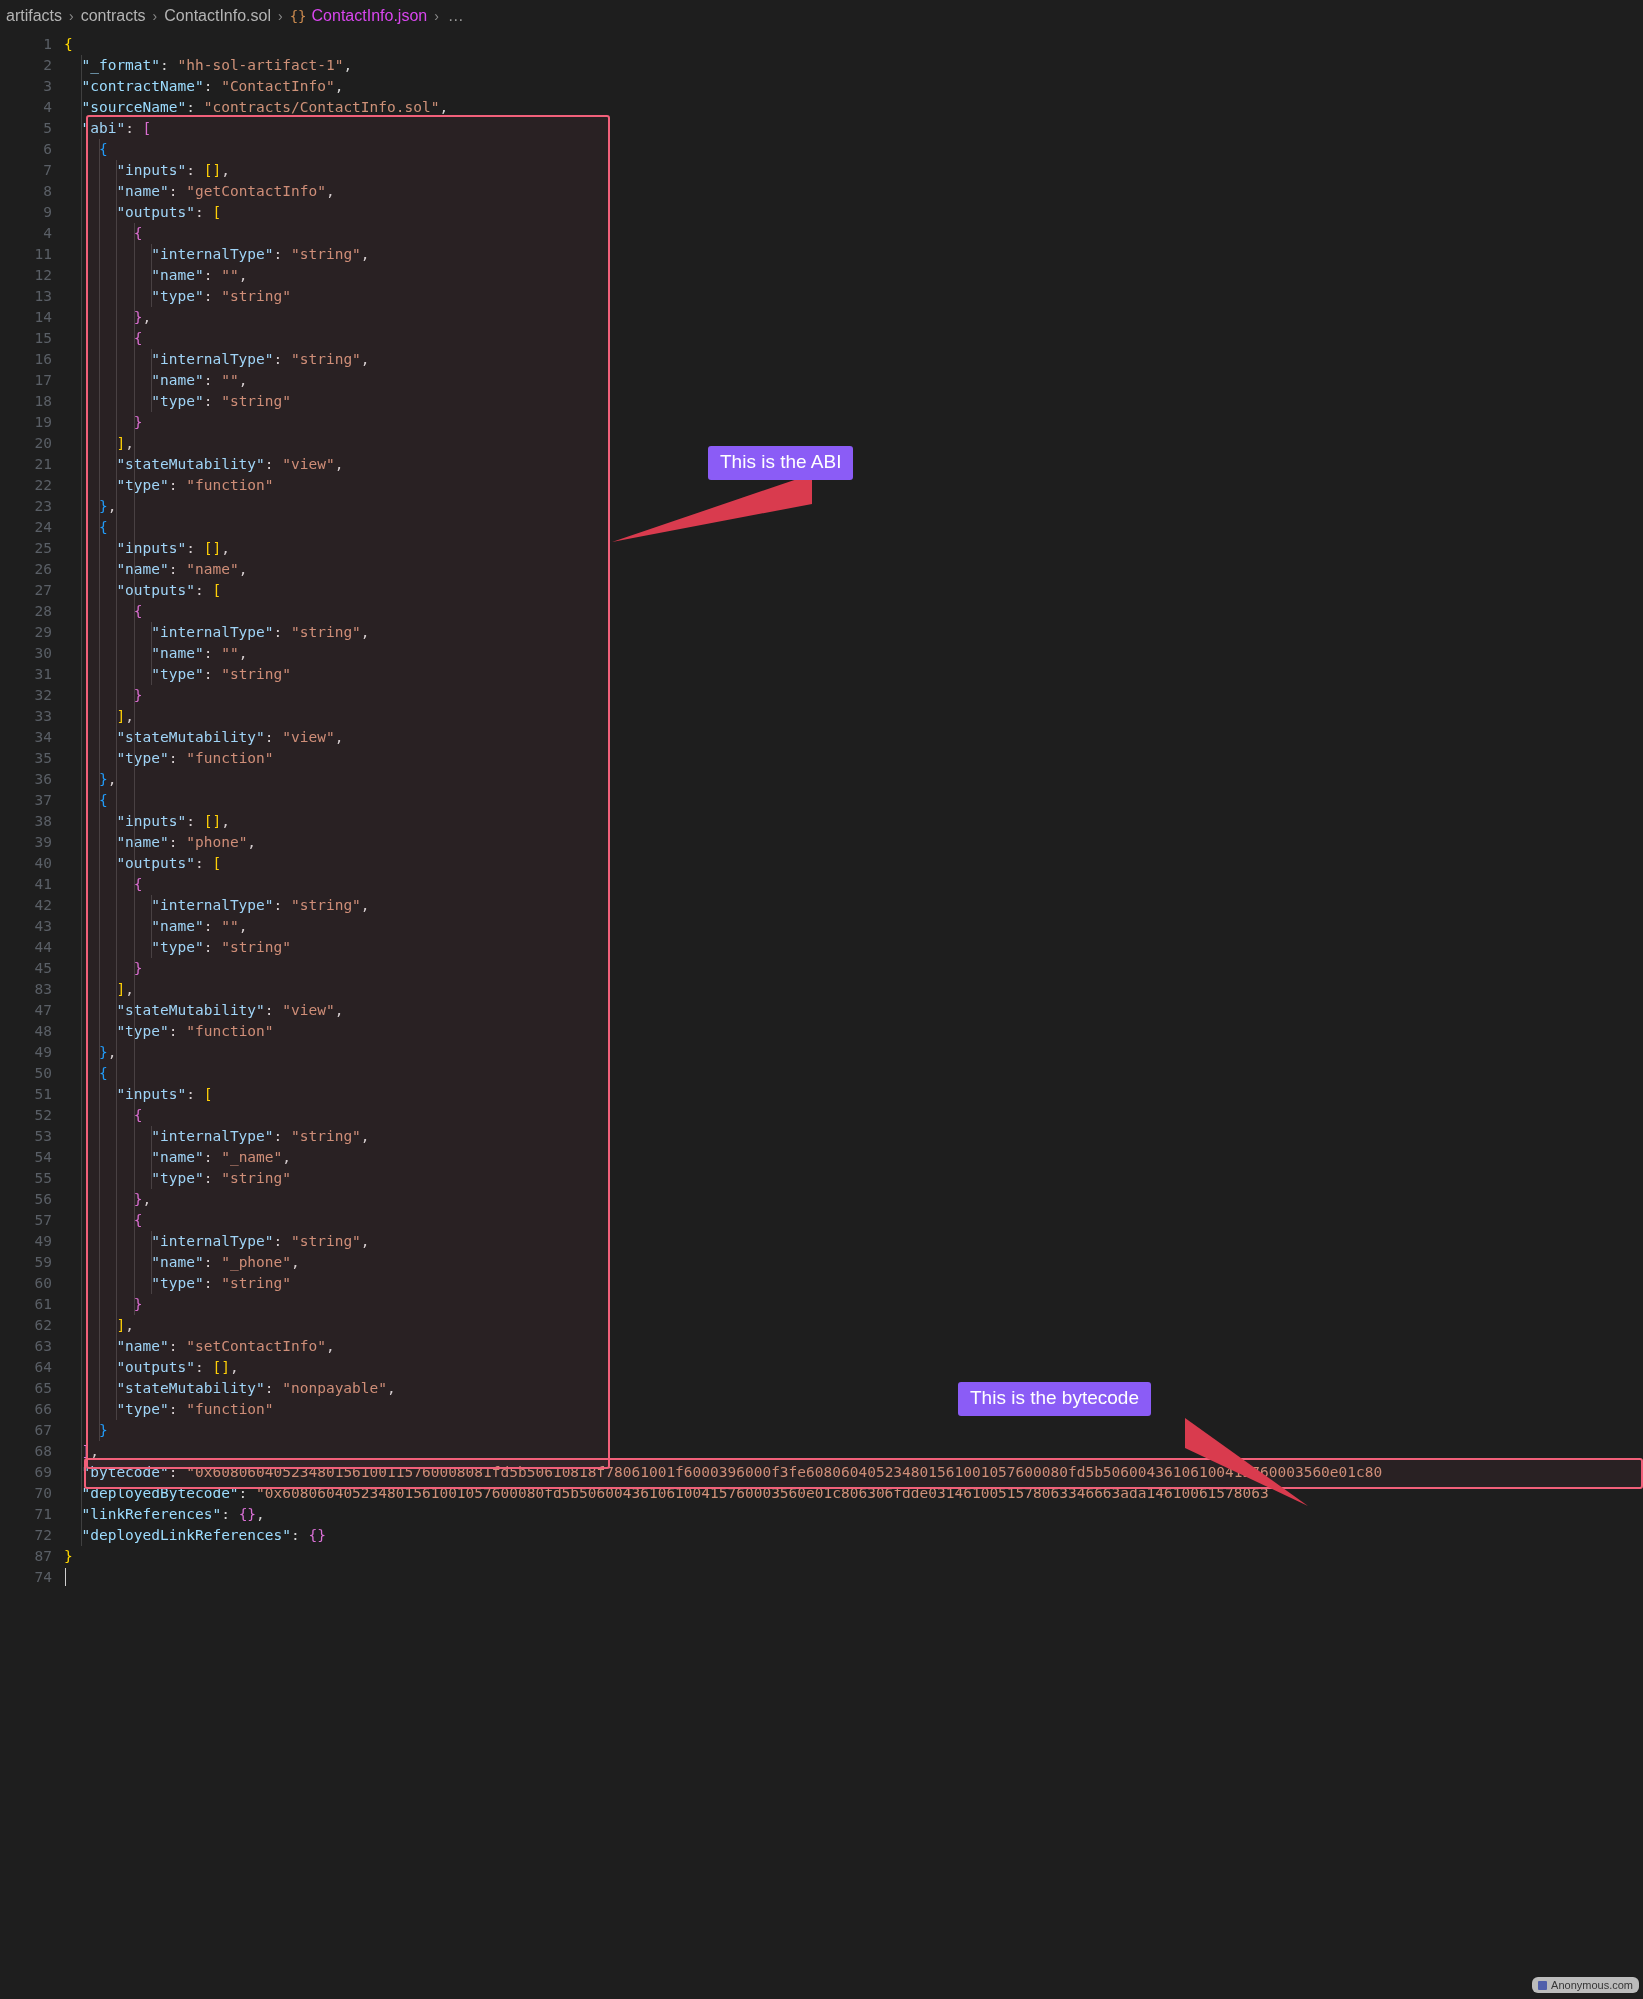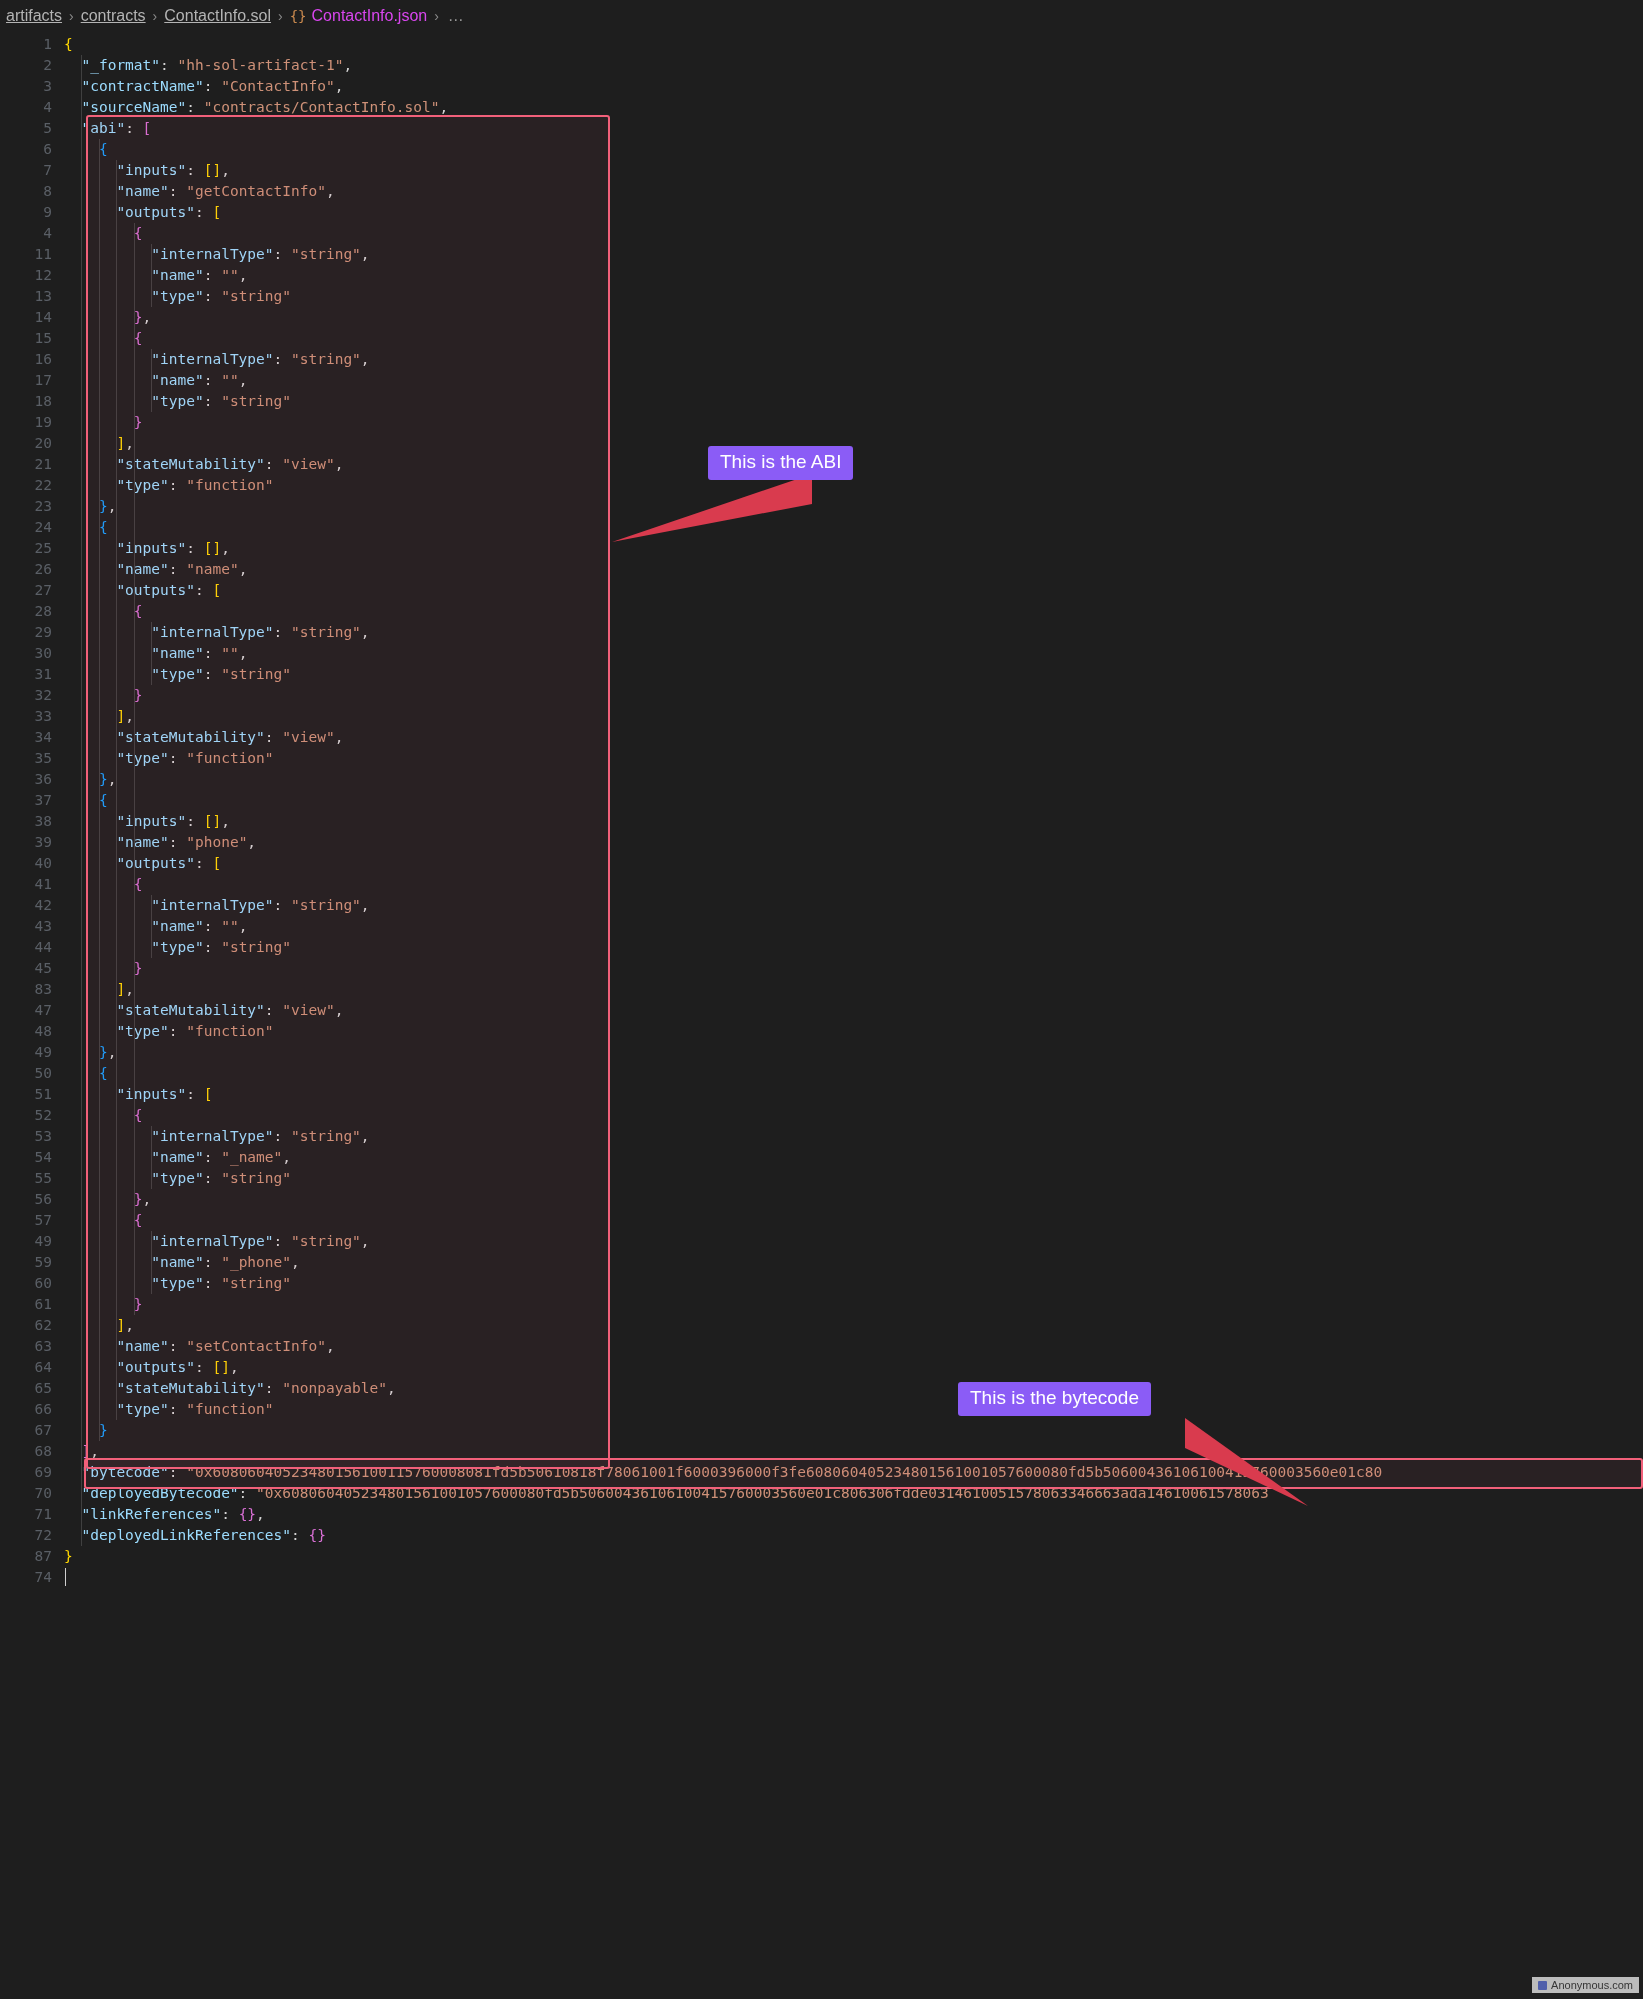--- a/index.html
+++ b/index.html
@@ -20,21 +20,21 @@
     height: 32px;
     background: #1e1e1e;
     color: #a9a9a9;
     font-family: "Liberation Sans", sans-serif;
     font-size: 16px;
     display: flex;
     align-items: center;
     padding-left: 6px;
     white-space: nowrap;
   }
-  #breadcrumb .crumb { color: #b4b4b4; text-decoration: underline; }
+  #breadcrumb .crumb { color: #b4b4b4; }
   #breadcrumb .sep { color: #8a8a8a; margin: 0 7px; font-size: 14px; }
   #breadcrumb .brace { color: #cc8b4f; margin-right: 5px; font-family: "DejaVu Sans Mono", monospace; font-size: 14px;}
   #breadcrumb .file { color: #d946ef; }
   #breadcrumb .ellipsis { color: #9a9a9a; margin-left: 2px;}
 
   
   #editor {
     position: relative;
     display: flex;
     align-items: flex-start;
@@ -99,21 +99,21 @@
   
   #watermark {
     position: absolute;
     right: 4px;
     bottom: 6px;
     background: #d8d8d8;
     color: #3a3a3a;
     font-family: "Liberation Sans", sans-serif;
     font-size: 11px;
     padding: 2px 6px;
-    border-radius: 0;
+    border-radius: 6px;
     opacity: .85;
     display: flex;
     align-items: center;
     gap: 4px;
   }
   #watermark .wm-mark {
     display: inline-block;
     width: 9px; height: 9px;
     background: #5a6cc4;
     border-radius: 1px;

